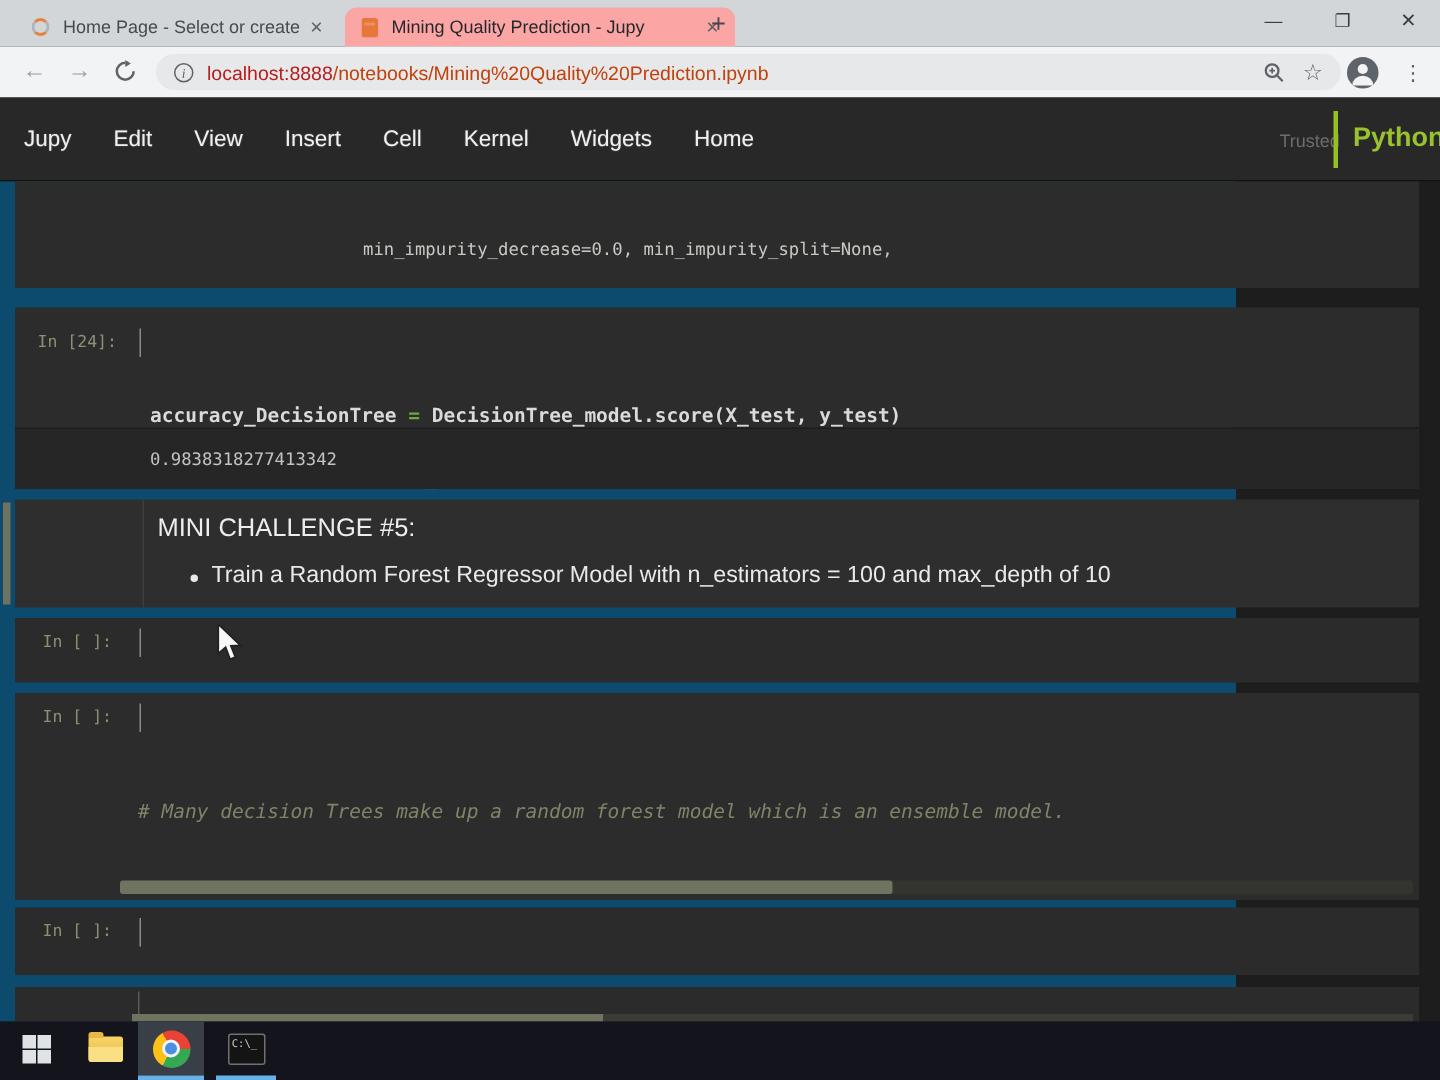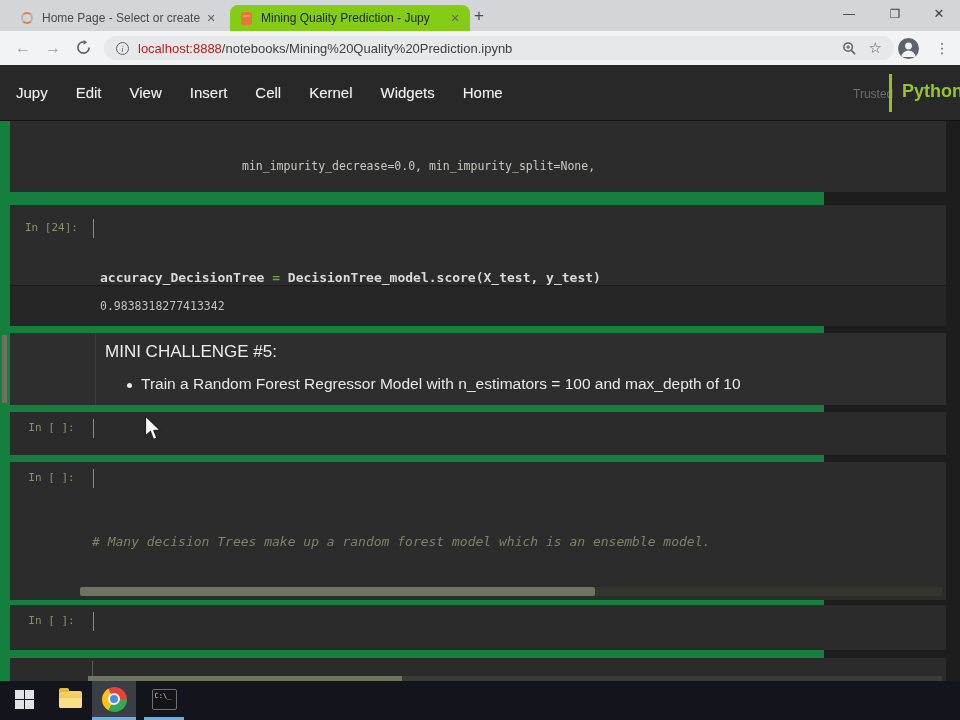--- a/index.html
+++ b/index.html
@@ -5,54 +5,54 @@
   * { margin:0; padding:0; box-sizing:border-box; }
   html,body { background:#000; }
   .screen {
     position:relative; width:960px; height:720px; overflow:hidden;
     background:#1d1d1d; font-family:"Liberation Sans", sans-serif;
   }
   
   .tabstrip { position:absolute; top:0; left:0; width:960px; height:31px; background:#d3d6d9; }
   .tab { position:absolute; top:5px; height:26px; display:flex; align-items:center; border-radius:8px 8px 0 0; overflow:hidden; }
   .tab-inactive { left:10px; width:216px; color:#474b4f; }
-  .tab-active  { left:230px; width:240px; background:#84cc16; color:#24282c; }
+  .tab-active  { left:230px; width:260px; background:#fca5a5; color:#24282c; }
   .tab .title { flex:1; font-size:12px; white-space:nowrap; overflow:hidden; }
   .tab .close { width:18px; margin-right:6px; color:#5f6368; font-size:11px; text-align:center; cursor:default; }
   .fav-jup { width:12px; height:12px; margin:0 9px 0 11px; border-radius:50%;
     border:2.5px solid #e8803c; border-left-color:rgba(150,155,160,.55); border-right-color:rgba(150,155,160,.55); }
   .fav-book { width:11px; height:13px; margin:0 9px 0 11px; background:#e8763a; border-radius:2px;
     background-image:linear-gradient(#fff3 0 0); background-size:7px 2px; background-repeat:no-repeat; background-position:2px 3px; }
   .newtab { position:absolute; left:466px; top:4px; width:26px; height:24px; font-size:17px; color:#45494d; text-align:center; line-height:24px; }
   .winctl { position:absolute; top:0; width:34px; height:28px; color:#3a3e42; font-size:12px; text-align:center; line-height:28px; }
   .wc-min { left:832px; } .wc-max { left:878px; } .wc-close { left:922px; font-size:13px; }
   
   .toolbar { position:absolute; top:31px; left:0; width:960px; height:34px; background:#f2f3f4; }
   .navbtn { position:absolute; top:7px; width:22px; height:20px; font-size:16px; color:#999ea3; text-align:center; line-height:20px; }
   .nav-back { left:12px; } .nav-fwd { left:42px; }
   .nav-refresh { left:72px; top:9px; }
   .omnibox { position:absolute; left:104px; top:5px; width:790px; height:24px; border-radius:12px; background:#e6e8ea;
     display:flex; align-items:center; }
   .info-i { width:13px; height:13px; margin:0 9px 0 12px; border:1.2px solid #5f6368; border-radius:50%;
     color:#5f6368; font-size:9px; font-style:italic; text-align:center; line-height:12px; font-family:"Liberation Serif",serif; }
   .url { font-size:13px; white-space:nowrap; overflow:hidden; flex:1; }
-  .url .host { color:#b91c1c; } .url .path { color:#404040; }
+  .url .host { color:#b91c1c; } .url .path { color:#c2410c; }
   .ob-icon { margin-right:12px; }
   .star { color:#5f6368; font-size:15px; margin-right:12px; }
   .avatar { position:absolute; left:898px; top:7px; width:21px; height:21px; border-radius:50%; background:#5e646a; overflow:hidden; }
   .dots { position:absolute; left:932px; top:7px; width:20px; height:20px; color:#5f6368; font-size:14px; text-align:center; line-height:20px; }
   
   .jmenu { position:absolute; top:65px; left:0; width:960px; height:56px; background:#282828; border-bottom:1px solid #121212; }
   .jmenu-items { display:flex; gap:28px; padding-left:16px; height:100%; align-items:center; }
   .jmenu-item { font-size:15px; color:#f0f0f0; text-shadow:0 0 1px rgba(255,255,255,.35); }
   .trusted { position:absolute; left:813px; top:22px; font-size:12px; color:#6d6d6d;margin-left:40px; }
   .kernel-bar { position:absolute; left:889px; top:9px; width:3px; height:38px; }
   .kernel-name { position:absolute; left:902px; top:16px; font-size:18px; font-weight:bold; white-space:nowrap; }
   
-  .nb { position:absolute; top:121px; left:0; width:824px; height:560px; background:#15803d; }
+  .nb { position:absolute; top:121px; left:0; width:824px; height:560px; background:#0c4a6e; }
   .cell { position:absolute; left:10px; width:936px; }
   .mono { font-family:"DejaVu Sans Mono","Liberation Mono",monospace; }
   .partial-out { top:0; height:71px; background:#2c2c2c; padding:3px 0 0 232px;
     font-size:11.5px; line-height:17px; color:#c9c9c4; white-space:pre; }
   .code-cell { background:#2c2c2c; display:flex; }
   .prompt { width:83px; flex:none; text-align:center; font-size:11px; color:#8c9072; }
   .cdivider { flex:none; width:1px; height:19px; background:#8a8a8a; margin-top:14px; }
   .codearea { padding:10px 0 0 6px; font-size:13px; line-height:25px; color:#dadada; white-space:pre;font-weight:bold; }
   .op { color:#6caa3d; }
   .c24 { top:84px; height:80px; }

